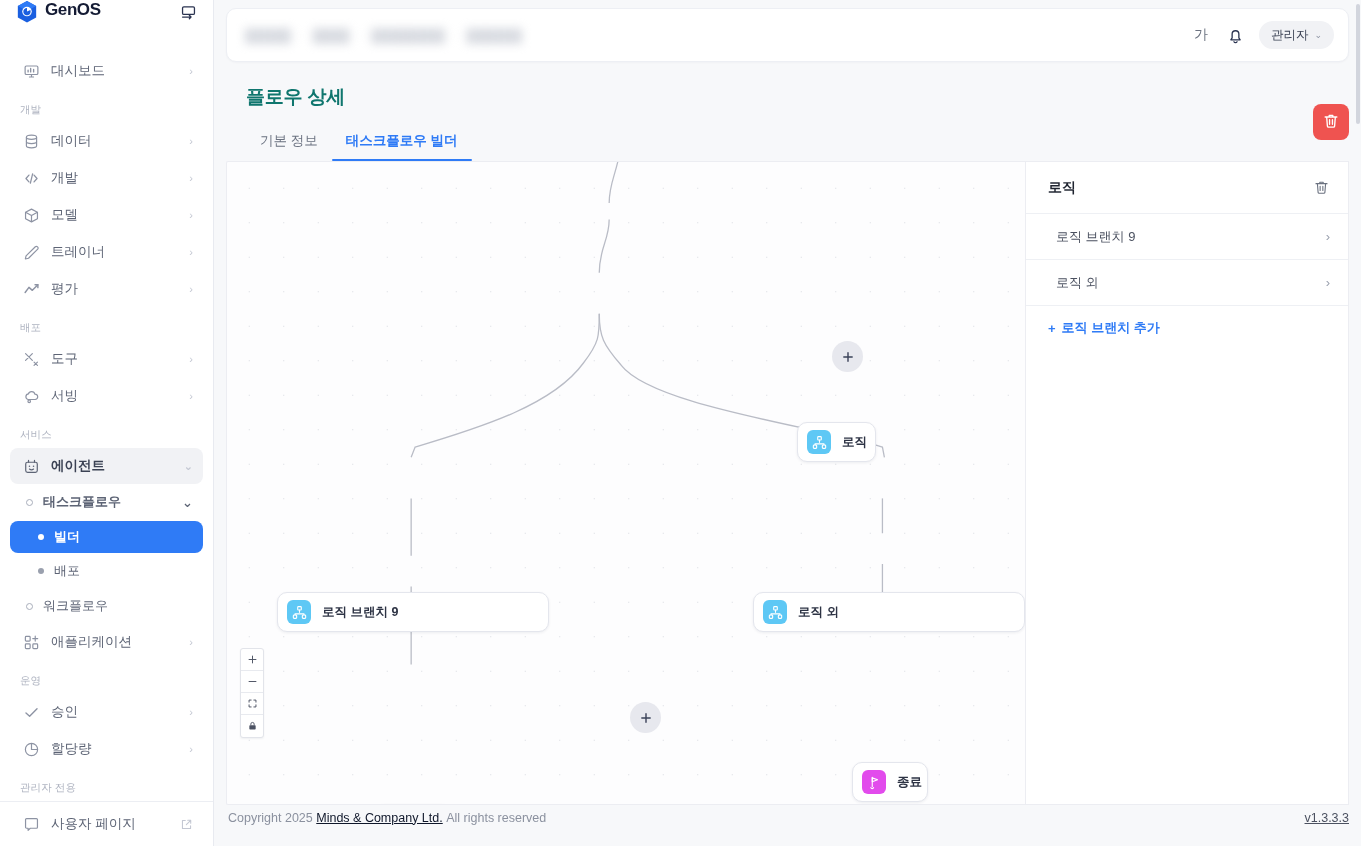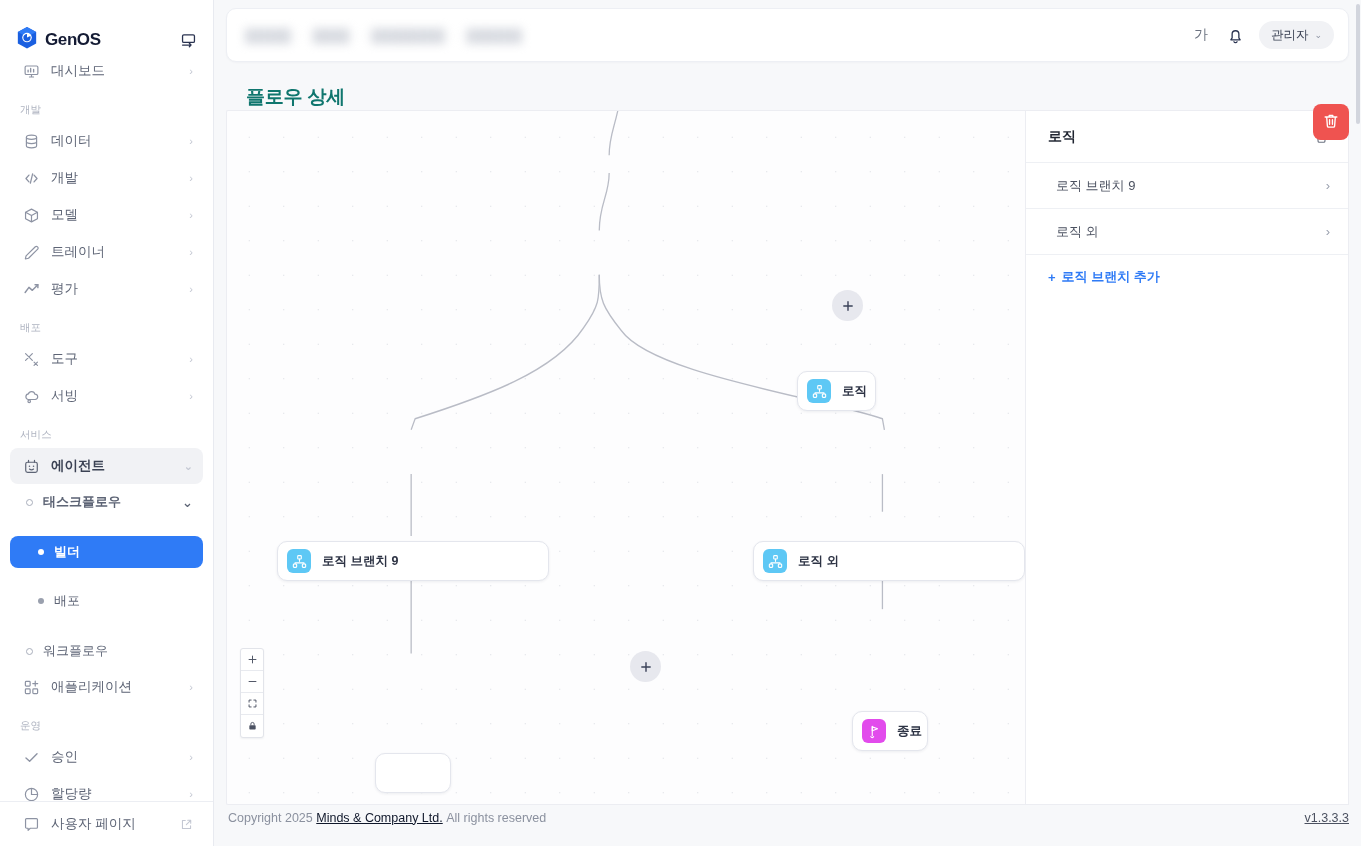--- a/index.html
+++ b/index.html
@@ -16,21 +16,21 @@
   
   .sidebar {
     width: 214px; height: 846px;
     background: #ffffff;
     border-right: 1px solid #e8eaf0;
     display: flex; flex-direction: column;
     position: relative;
     flex: 0 0 214px;
   }
   .sb-head {
-    height: 50px; display: flex; align-items: flex-end;
+    height: 50px; display: flex; align-items: flex-start;
     padding: 0 14px 0 16px; gap: 7px;
   }
   .logo-mark { width: 22px; height: 24px; flex: 0 0 22px; }
   .logo-text { font-size: 17px; font-weight: 700; letter-spacing: -0.4px; color: #141b34; }
   .collapse-btn { margin-left: auto; width: 22px; height: 22px; display: flex; align-items: center; justify-content: center; cursor: pointer; color: #2a3350; }
 
   .sb-scroll { flex: 1; overflow: hidden; padding-top: 2px; }
   .sb-group-label {
     font-size: 10.5px; color: #aeb3c0; padding: 13px 0 5px 20px; letter-spacing: 0.1px;
   }
@@ -48,21 +48,21 @@
 
   .sb-sub {
     display: flex; align-items: center; height: 34px;
     margin: 1px 10px; padding: 0 10px 0 16px;
     border-radius: 8px; cursor: pointer; gap: 10px;
     font-size: 13px; color: #5d6475; font-weight: 600;
   }
   .dot-o { width: 7px; height: 7px; border: 1.3px solid #a9aebb; border-radius: 50%; flex: 0 0 7px; }
   .sb-sub2 {
     display: flex; align-items: center; height: 32px;
-    margin: 17px 10px; padding: 0 10px 0 28px;
+    margin: 2px 10px; padding: 0 10px 0 28px;
     border-radius: 8px; cursor: pointer; gap: 10px;
     font-size: 13px; color: #5d6475;
   }
   .dot-f { width: 6px; height: 6px; background: #9aa0ae; border-radius: 50%; flex: 0 0 6px; }
   .sb-sub2.selected { background: #2f7bf6; color: #fff; font-weight: 700; }
   .sb-sub2.selected .dot-f { background: #ffffff; }
 
   .sb-foot {
     border-top: 1px solid #eceef3;
     padding: 0;
@@ -431,20 +431,26 @@
         </span>
         <span class="user-chip">
           <span>관리자</span>
           <span class="cv">⌄</span>
         </span>
       </div>
     </div>
 
     <h1 class="page-title">플로우 상세</h1>
 
+    <div class="tabs-wrap">
+      <div class="tabs">
+        <div class="tab">기본 정보</div>
+        <div class="tab on">태스크플로우 빌더</div>
+      </div>
+    </div>
 
     <button class="del-btn">
       <span>
         <svg viewBox="0 0 20 20" width="18" height="18" fill="none" stroke="#ffffff" stroke-width="1.5" stroke-linecap="round" stroke-linejoin="round">
           <path d="M3.5 5.5 h13M8 5.5 V3.8 h4 V5.5M5.2 5.5 l.8 10.2 a1.2 1.2 0 0 0 1.2 1.1 h5.6 a1.2 1.2 0 0 0 1.2-1.1 l.8-10.2"></path>
           <path d="M8.4 8.6 v5M11.6 8.6 v5"></path>
         </svg>
       </span>
     </button>
 

